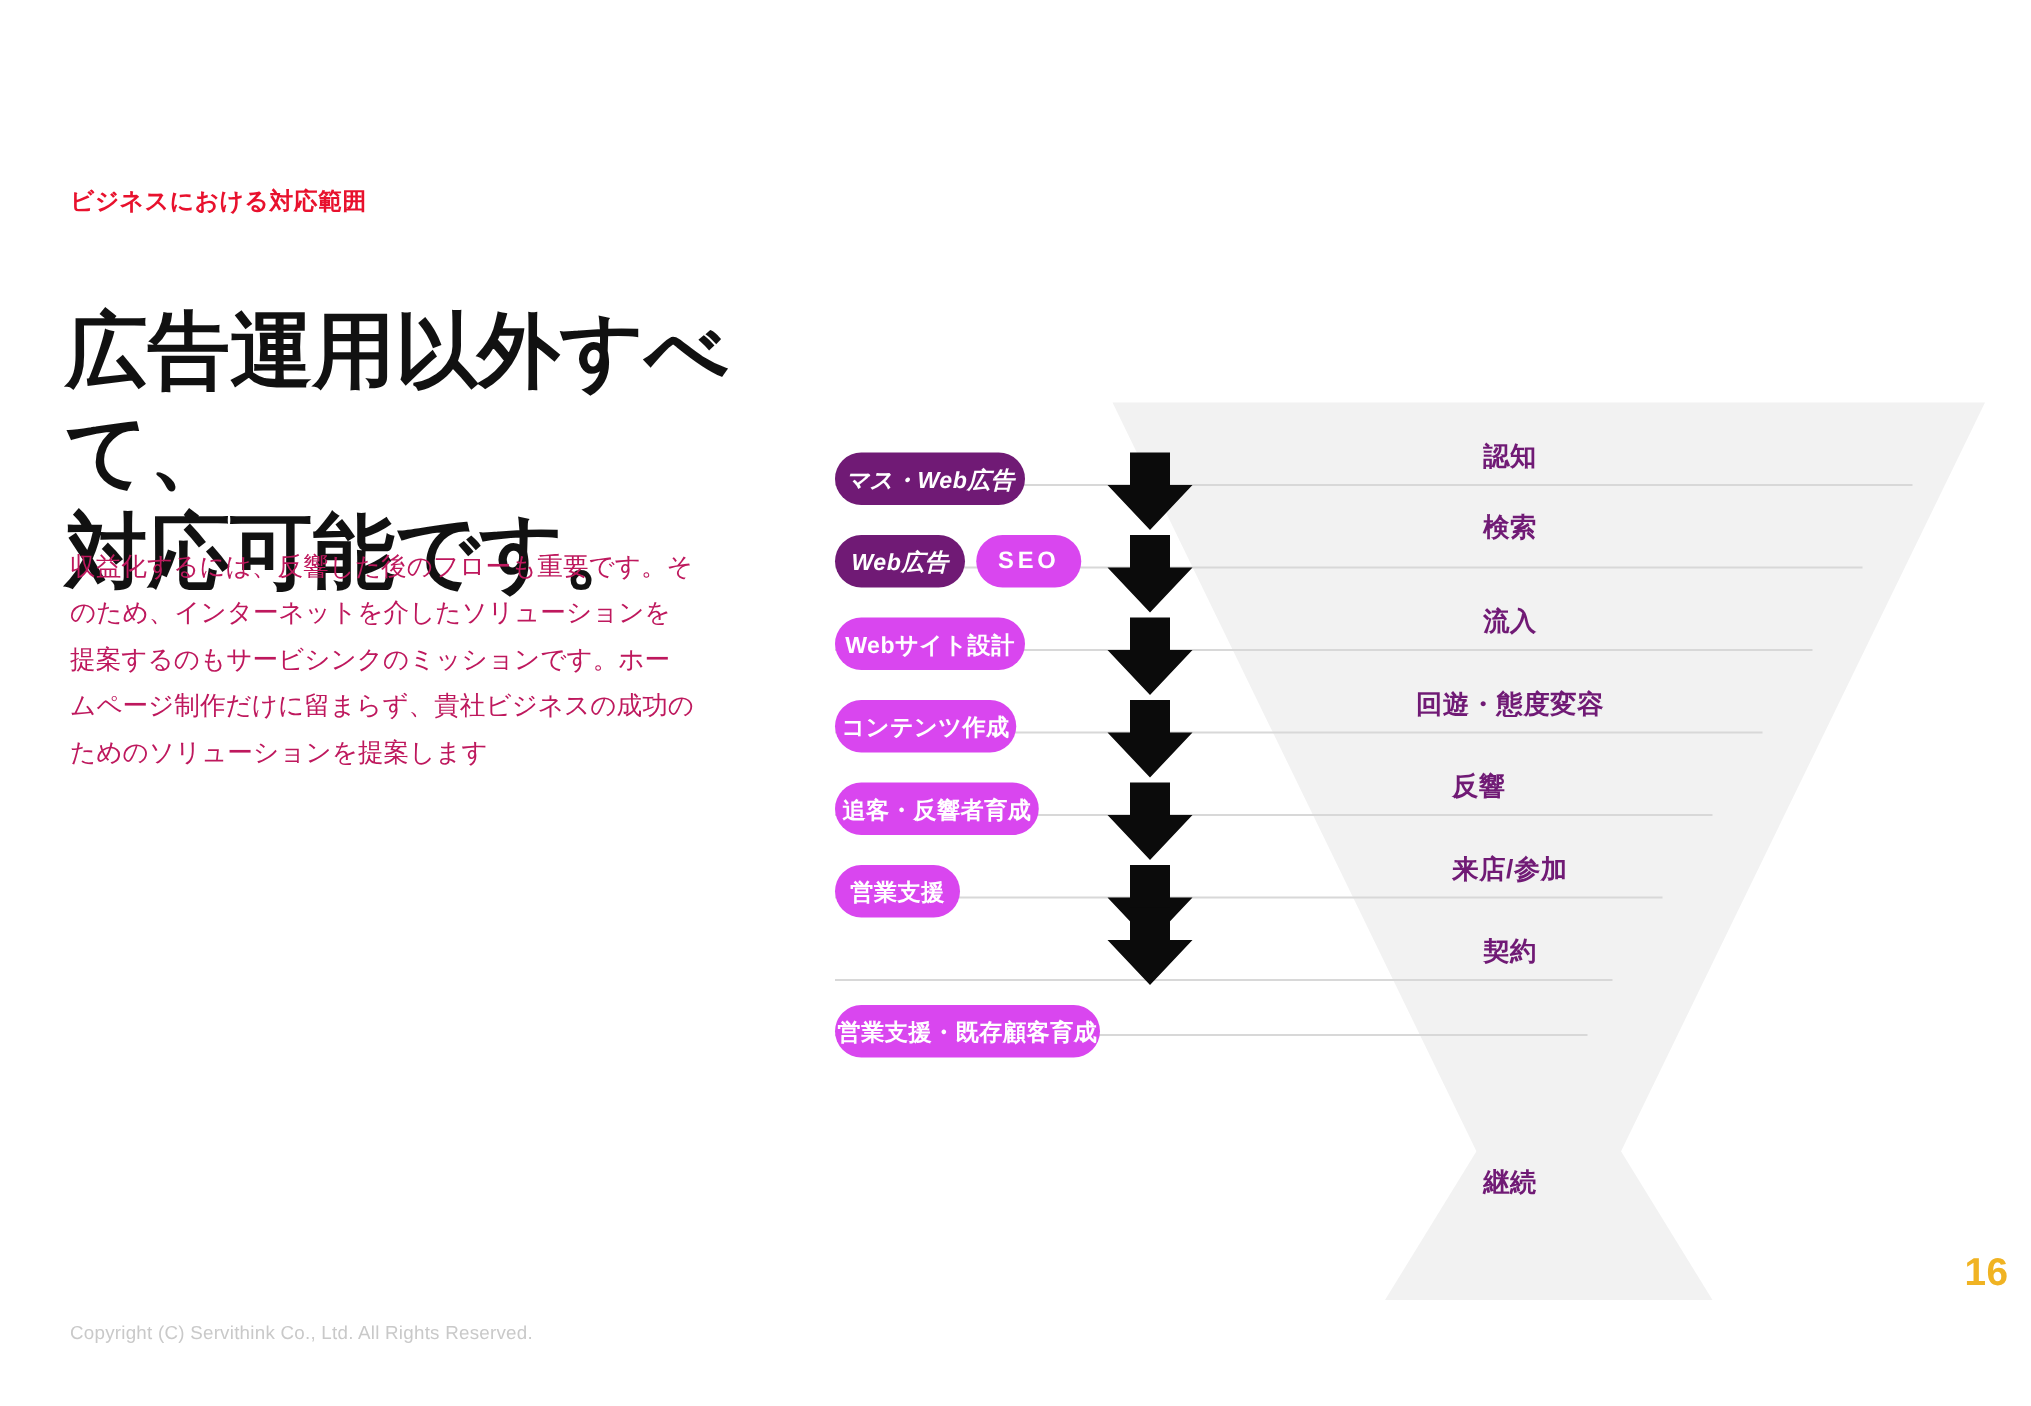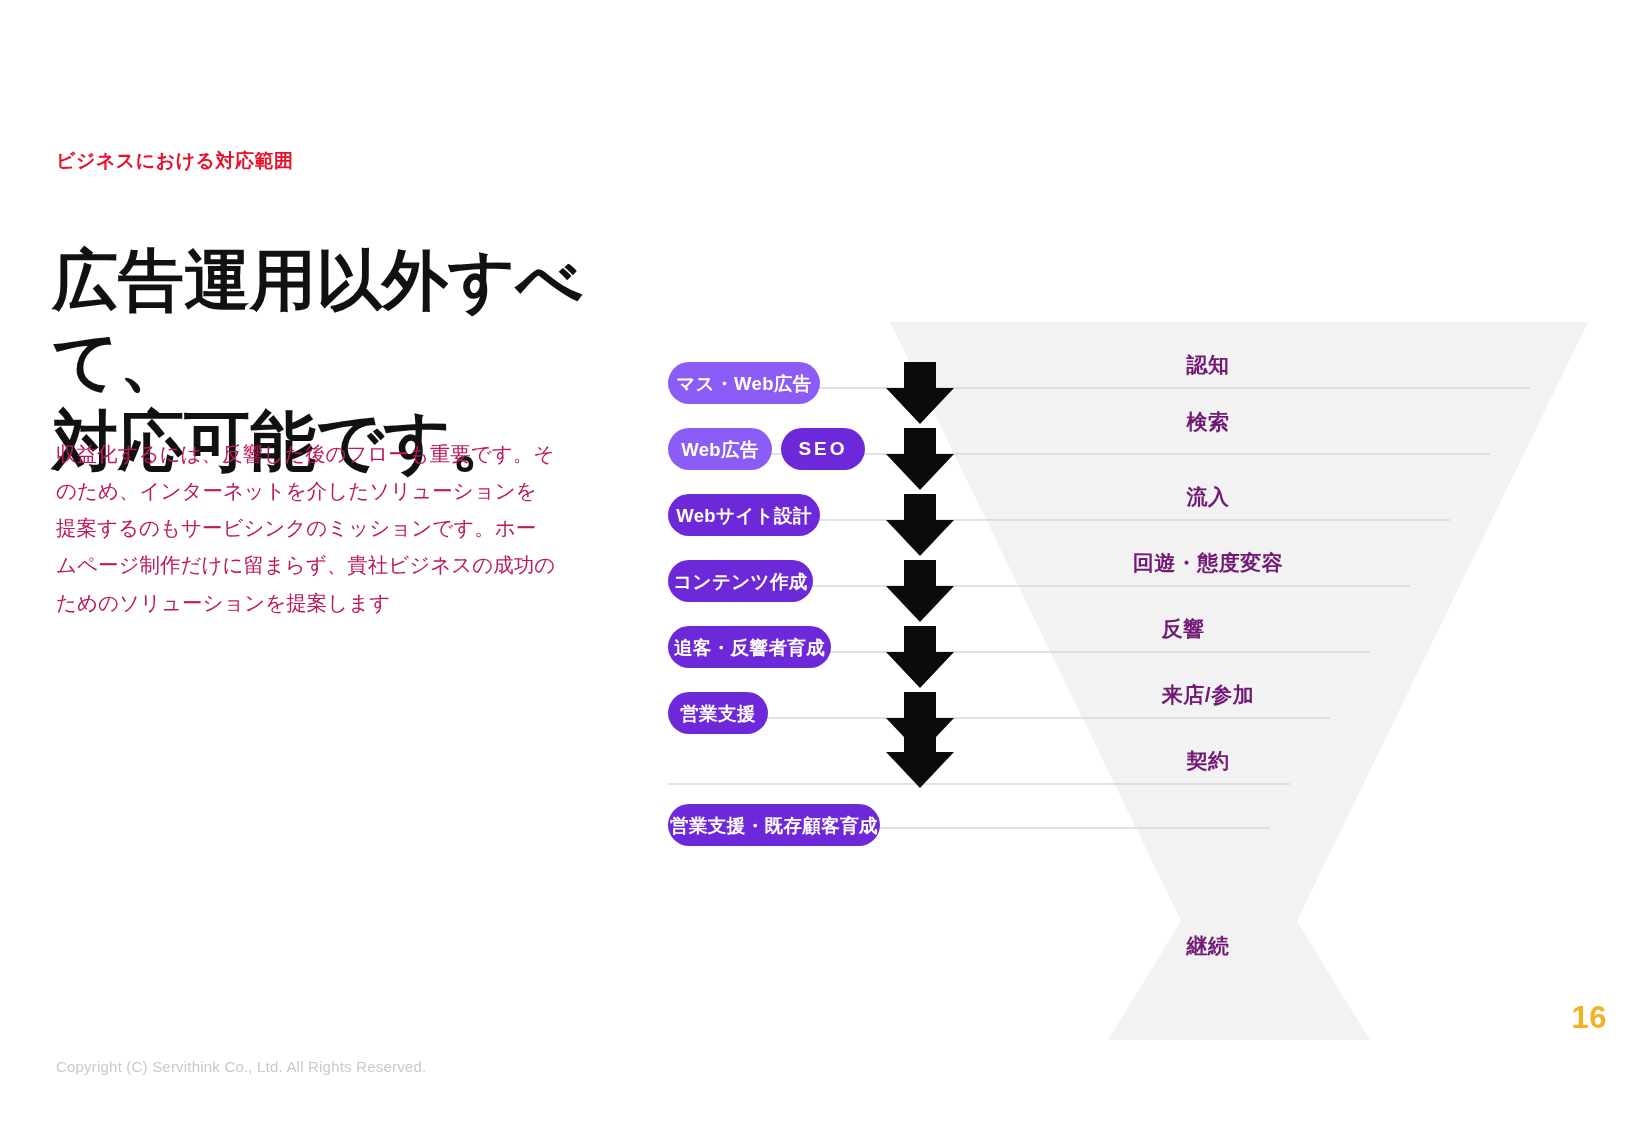--- a/index.html
+++ b/index.html
@@ -83,22 +83,22 @@
     height:42px;
     border-radius:21px;
     color:#ffffff;
     font-size:18.5px;
     font-weight:bold;
     letter-spacing:.4px;
     white-space:nowrap;
     box-sizing:border-box;
     padding:0 18px;
   }
-  .pill.dark{background:#6d28d9;}
-  .pill.grey{background:#8b5cf6;}
+  .pill.dark{background:#d946ef;}
+  .pill.grey{background:#701a75;font-style:italic;}
   .pill.seo{letter-spacing:3px;font-size:19px;}
 
   .stage-label{
     position:absolute;
     font-size:21px;
     font-weight:bold;
     color:#701a75;
     white-space:nowrap;
     transform:translateX(-50%);
     letter-spacing:.5px;

